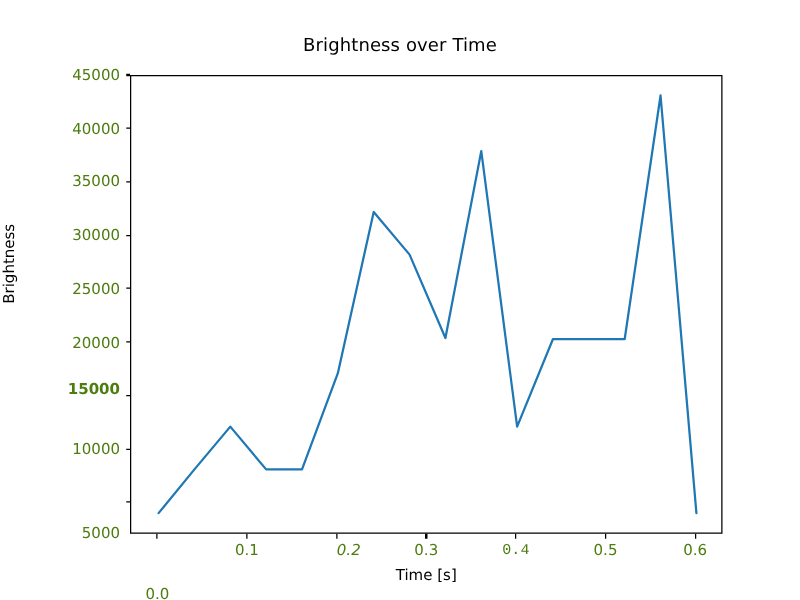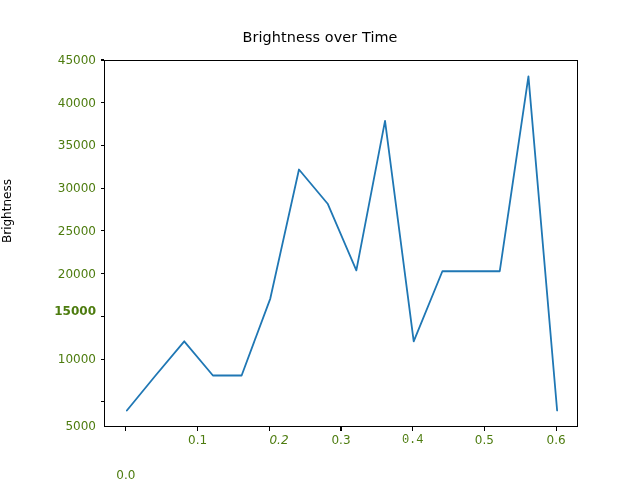--- a/index.html
+++ b/index.html
@@ -141,14 +141,15 @@
       <div class="tick-mark xtick-mark" style="left: 340.45px;"></div>
       <div class="tick-label xtick-label" style="left: 341px; top: 433px;">0.3</div>
       <div class="tick-mark xtick-mark" style="left: 412.16px;"></div>
       <div class="tick-label xtick-label" style="left: 412.71px; top: 433px; font-family: Liberation Mono, monospace;">0.4</div>
       <div class="tick-mark xtick-mark" style="left: 483.869px;"></div>
       <div class="tick-label xtick-label" style="left: 484.419px; top: 433px;">0.5</div>
       <div class="tick-mark xtick-mark" style="left: 555.579px;"></div>
       <div class="tick-label xtick-label" style="left: 556.129px; top: 433px;">0.6</div>
     </div>
 
+  <div id="xlabel">Time [s]</div>
 
 </div>
 
 </body></html>

